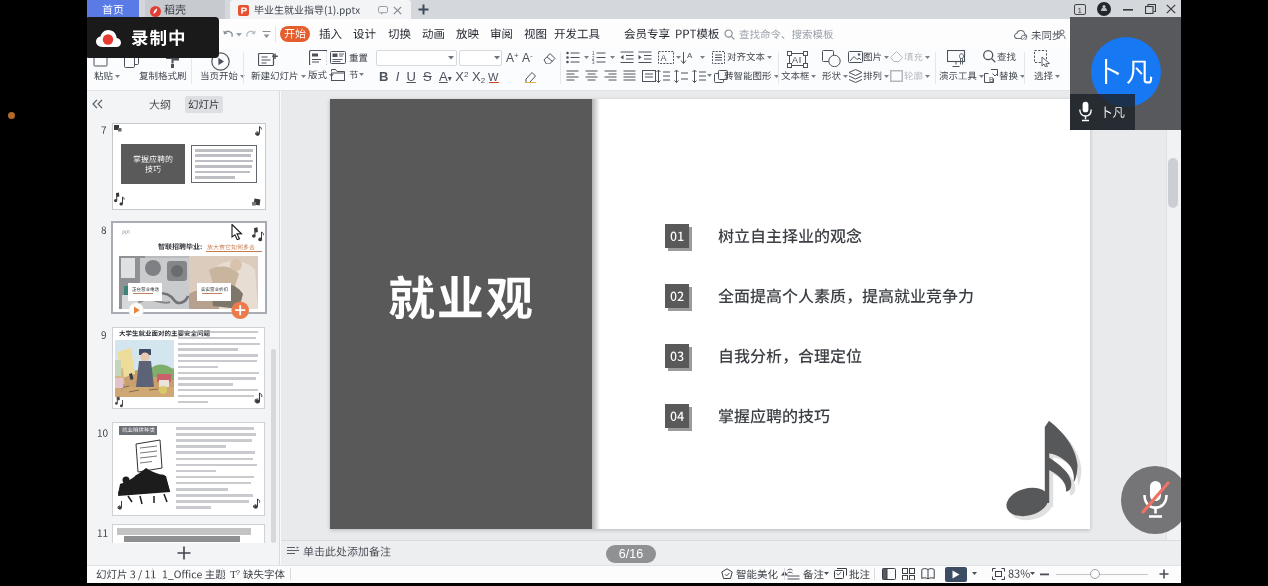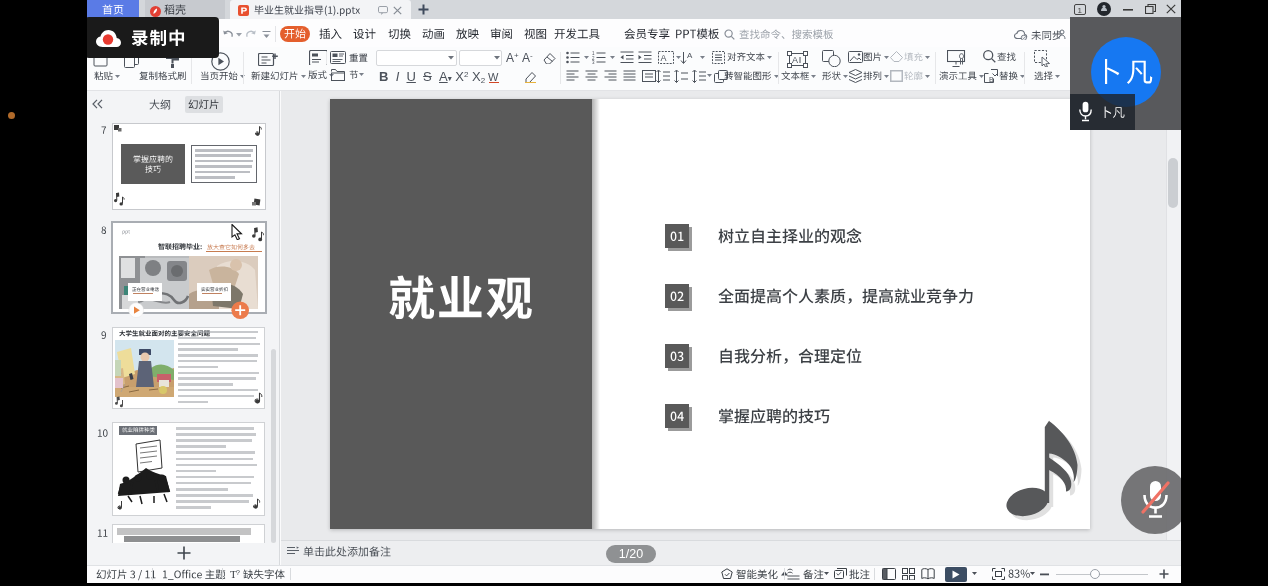--- a/index.html
+++ b/index.html
@@ -707,21 +707,21 @@
   </svg>
 <div style="position:absolute;left:1168px;top:158px;width:10px;height:50px;background:#cbced2;border-radius:5px;"></div>
 <svg style="position:absolute;left:287px;top:546px;" width="12" height="10" viewBox="0 0 12 10">
     <path d="M0 1.5h8M0 4.5h12M0 7.5h8" stroke="#5a6068" stroke-width="1.2"></path>
     <path d="M9.5 0.5 12 1.5 9.8 2.8Z" fill="#5a6068"></path>
   </svg>
 <svg style="position:absolute;left:303.0px;top:545.8px;" width="88.0" height="14.3" viewBox="0 0 800.0 130">
     <path transform="translate(0 88)" d="M22 -44H46V-33H22ZM54 -44H78V-33H54ZM22 -60H46V-50H22ZM54 -60H78V-50H54ZM71 -84C69 -78 64 -72 61 -67H37L41 -69C39 -73 34 -79 30 -84L24 -81C27 -76 31 -71 33 -67H15V-26H46V-17H5V-10H46V8H54V-10H95V-17H54V-26H86V-67H69C72 -71 76 -76 79 -81Z M115 -30V2H178V8H185V-30H178V-5H154V-38H194V-45H154V-61H187V-68H154V-84H146V-68H114V-61H146V-45H106V-38H146V-5H123V-30Z M204 -1 206 7C218 4 237 1 254 -2L253 -10L239 -7V-46H253V-53H239V-84H231V-6L220 -4V-64H212V-3ZM258 -84V-9C258 2 261 5 270 5C272 5 283 5 285 5C294 5 296 -1 297 -17C295 -18 292 -19 290 -20C289 -6 289 -2 285 -2C282 -2 273 -2 271 -2C267 -2 266 -4 266 -9V-40C276 -45 286 -50 294 -56L288 -62C282 -58 274 -52 266 -48V-84Z M343 -61C341 -47 337 -36 332 -26C328 -33 325 -42 322 -53C323 -56 324 -58 325 -61ZM322 -84C319 -64 313 -45 305 -35C307 -34 310 -32 311 -30C314 -34 316 -38 318 -43C321 -33 324 -26 328 -19C322 -10 313 -2 303 2C305 3 308 6 310 8C319 3 327 -3 333 -13C345 2 362 5 379 5H393C394 3 395 -1 396 -3C393 -3 382 -3 379 -3C364 -3 349 -6 337 -19C344 -31 349 -47 351 -67L346 -68L345 -68H327C328 -72 329 -77 330 -82ZM362 -84V-10H370V-52C376 -44 384 -35 387 -28L394 -33C389 -40 380 -51 372 -59L370 -58V-84Z M441 -29C438 -21 434 -13 428 -8L434 -3C440 -9 444 -19 447 -27ZM464 -25C467 -19 470 -10 471 -4L477 -6C476 -12 473 -21 470 -27ZM477 -28C482 -20 488 -10 491 -3L497 -6C494 -13 488 -23 482 -31ZM453 -40V0C453 1 453 1 452 1C450 1 446 1 441 1C442 3 443 6 443 8C450 8 454 8 457 7C460 6 460 4 460 0V-40ZM408 -78C414 -75 421 -70 425 -67L429 -73C426 -76 419 -80 413 -83ZM404 -51C410 -48 417 -44 420 -40L425 -47C421 -50 414 -54 408 -56ZM406 2 413 7C417 -2 422 -14 426 -24L420 -28C416 -17 410 -5 406 2ZM433 -78V-71H455C454 -67 452 -62 450 -58H428V-51H447C442 -43 435 -36 425 -31C427 -30 429 -27 430 -25C441 -31 449 -40 455 -51H468C473 -41 483 -32 492 -27C493 -29 496 -31 497 -33C489 -36 481 -43 475 -51H495V-58H458C460 -62 462 -67 463 -71H492V-78Z M557 -72V6H564V-1H584V6H591V-72ZM564 -8V-64H584V-8ZM520 -83 519 -65H505V-58H519C518 -32 515 -10 503 3C505 4 507 6 509 8C522 -7 526 -31 526 -58H542C541 -19 540 -6 538 -3C537 -1 536 -1 534 -1C533 -1 528 -1 524 -1C525 1 526 4 526 6C530 6 535 6 538 6C541 6 543 5 544 2C548 -2 548 -17 549 -61C549 -62 549 -65 549 -65H527L527 -83Z M668 -69C664 -64 657 -59 650 -56C643 -59 637 -63 633 -68L634 -69ZM637 -84C632 -76 622 -66 608 -59C609 -58 612 -55 613 -53C618 -56 623 -60 628 -63C632 -59 636 -55 642 -52C630 -47 616 -43 603 -42C604 -40 606 -36 606 -34C621 -37 636 -41 650 -48C662 -42 677 -38 693 -36C694 -38 696 -41 697 -43C683 -44 669 -47 658 -52C667 -58 675 -64 681 -73L676 -76L675 -75H640C642 -78 644 -80 645 -83ZM625 -13H646V-2H625ZM625 -19V-29H646V-19ZM675 -13V-2H654V-13ZM675 -19H654V-29H675ZM617 -36V8H625V5H675V8H683V-36Z M709 -77C716 -74 724 -70 728 -66L733 -72C728 -76 720 -80 714 -83ZM704 -50C710 -47 719 -42 723 -39L727 -45C723 -48 714 -53 708 -55ZM707 2 713 7C719 -2 726 -15 732 -26L726 -30C720 -19 712 -6 707 2ZM755 -82C758 -77 762 -70 763 -65L770 -68C769 -73 765 -79 762 -84ZM733 -65V-58H760V-35H737V-28H760V-2H730V5H796V-2H768V-28H790V-35H768V-58H794V-65Z" fill="#4b5057"></path>
   </svg>
 <div style="position:absolute;left:606px;top:545px;width:50px;height:18px;background:#8f9193;border-radius:9px;"></div>
-<div style="position:absolute;left:606px;top:545.5px;width:50px;height:17px;line-height:17px;text-align:center;color:#fff;font-size:12.5px;font-family:'Liberation Sans';">1/20</div>
+<div style="position:absolute;left:606px;top:545.5px;width:50px;height:17px;line-height:17px;text-align:center;color:#fff;font-size:12.5px;font-family:'Liberation Sans';">6/16</div>
 <svg style="position:absolute;left:96.0px;top:568.5px;" width="60.2" height="13.7" viewBox="0 0 572.9 130">
     <path transform="translate(0 88)" d="M48 -74V-67H85C84 -24 82 -8 79 -4C78 -3 77 -2 75 -2C72 -2 66 -2 60 -3C61 -1 62 2 62 4C68 5 74 5 78 5C81 4 84 3 86 0C90 -5 91 -21 93 -70C93 -71 93 -74 93 -74ZM9 0C11 -1 15 -2 45 -8C46 -3 47 1 48 4L55 1C53 -7 48 -19 43 -29L36 -27C38 -23 40 -18 42 -14L19 -10C29 -23 40 -39 48 -56L41 -59C39 -55 37 -51 35 -47L16 -46C23 -56 29 -68 34 -81L27 -84C22 -70 14 -56 12 -52C9 -48 7 -45 5 -45C6 -43 7 -39 8 -37C10 -38 13 -39 31 -40C24 -29 18 -20 15 -16C11 -11 8 -8 6 -7C7 -5 8 -2 9 0Z M110 -64C110 -56 108 -45 106 -39L111 -37C114 -44 115 -55 116 -63ZM138 -65C136 -59 133 -50 131 -44L135 -42C138 -47 142 -56 144 -63ZM122 -84V-52C122 -33 120 -13 104 2C106 4 109 6 110 8C118 0 123 -10 126 -20C130 -15 136 -8 139 -5L144 -11C142 -14 131 -24 128 -28C129 -36 129 -44 129 -52V-84ZM144 -76V-68H171V-3C171 -1 170 -1 168 0C166 0 159 0 151 -1C152 2 154 5 154 7C164 7 170 7 174 6C177 5 179 2 179 -3V-68H196V-76Z M218 -81V-48C218 -30 217 -12 204 2C206 4 208 6 210 8C219 -2 223 -14 225 -27H267V8H275V-34H225C226 -39 226 -44 226 -48V-50H290V-58H262V-84H254V-58H226V-81Z M349 1C362 1 372 -6 372 -20C372 -30 365 -36 357 -38V-39C365 -41 370 -47 370 -56C370 -68 361 -75 348 -75C340 -75 334 -71 328 -66L333 -60C337 -64 342 -67 348 -67C356 -67 360 -63 360 -56C360 -48 355 -42 340 -42V-35C357 -35 363 -29 363 -20C363 -12 357 -6 348 -6C340 -6 334 -10 330 -15L325 -9C330 -4 337 1 349 1Z M401 18H408L438 -79H431Z M471 0H511V-8H496V-73H489C485 -71 480 -69 474 -68V-62H487V-8H471Z M526 0H566V-8H552V-73H545C541 -71 536 -69 529 -68V-62H543V-8H526Z" fill="#3b4046"></path>
   </svg>
 <div style="position:absolute;left:152px;top:568px;width:1px;height:12px;background:#d9dbde;"></div>
 <svg style="position:absolute;left:162.0px;top:568.5px;" width="63.7" height="13.7" viewBox="0 0 606.9 130">
     <path transform="translate(0 88)" d="M9 0H49V-8H34V-73H27C23 -71 19 -69 12 -68V-62H25V-8H9Z M57 14H110V8H57Z M148 1C167 1 180 -13 180 -37C180 -60 167 -75 148 -75C130 -75 117 -60 117 -37C117 -13 130 1 148 1ZM148 -7C135 -7 127 -19 127 -37C127 -55 135 -66 148 -66C162 -66 170 -55 170 -37C170 -19 162 -7 148 -7Z M189 -47H196V0H205V-47H217V-54H205V-63C205 -70 208 -74 213 -74C215 -74 217 -73 219 -72L221 -79C219 -80 216 -81 212 -81C201 -81 196 -74 196 -63V-54L189 -54Z M221 -47H229V0H238V-47H249V-54H238V-63C238 -70 240 -74 246 -74C248 -74 250 -73 252 -72L254 -79C251 -80 248 -81 245 -81C234 -81 229 -74 229 -63V-54L221 -54Z M260 0H269V-54H260ZM264 -66C268 -66 270 -68 270 -72C270 -75 268 -78 264 -78C261 -78 258 -75 258 -72C258 -68 261 -66 264 -66Z M309 1C315 1 321 -1 326 -6L322 -12C319 -9 314 -6 310 -6C300 -6 293 -15 293 -27C293 -40 300 -48 310 -48C314 -48 318 -46 321 -43L325 -49C321 -53 316 -56 309 -56C295 -56 283 -45 283 -27C283 -9 294 1 309 1Z M360 1C368 1 373 -1 378 -4L375 -10C371 -8 367 -6 361 -6C351 -6 344 -13 343 -25H380C380 -26 380 -28 380 -30C380 -46 372 -56 359 -56C346 -56 334 -45 334 -27C334 -9 346 1 360 1ZM343 -32C344 -42 351 -48 359 -48C367 -48 372 -42 372 -32Z M444 -80C450 -75 457 -69 461 -64H417V-57H453V-35H422V-27H453V-3H412V5H502V-3H461V-27H492V-35H461V-57H497V-64H464L469 -68C465 -72 457 -79 450 -84Z M524 -62H545V-54H524ZM524 -74H545V-67H524ZM518 -80V-48H552V-80ZM576 -53C576 -27 574 -14 553 -8C554 -6 556 -4 556 -3C579 -10 582 -25 583 -53ZM580 -19C586 -14 594 -8 598 -3L602 -8C598 -12 590 -18 584 -23ZM519 -30C519 -16 517 -4 510 4C512 5 515 7 516 8C519 3 522 -3 523 -10C532 4 547 6 568 6H600C601 4 602 1 603 -1C597 0 573 0 568 0C556 0 546 -1 539 -4V-19H555V-24H539V-35H557V-41H512V-35H532V-8C529 -10 527 -14 525 -18C525 -21 526 -26 526 -30ZM561 -64V-22H567V-58H591V-22H598V-64H579C580 -66 581 -70 583 -73H602V-79H557V-73H575C574 -70 573 -66 572 -64Z" fill="#3b4046"></path>
   </svg>
 <div style="position:absolute;left:222px;top:568px;width:1px;height:12px;background:#d9dbde;"></div>
 <svg style="position:absolute;left:230px;top:568px;" width="12" height="12" viewBox="0 0 12 12">
     <text x="0" y="10" font-size="11" fill="#3b4046" font-family="Liberation Serif">T</text>

